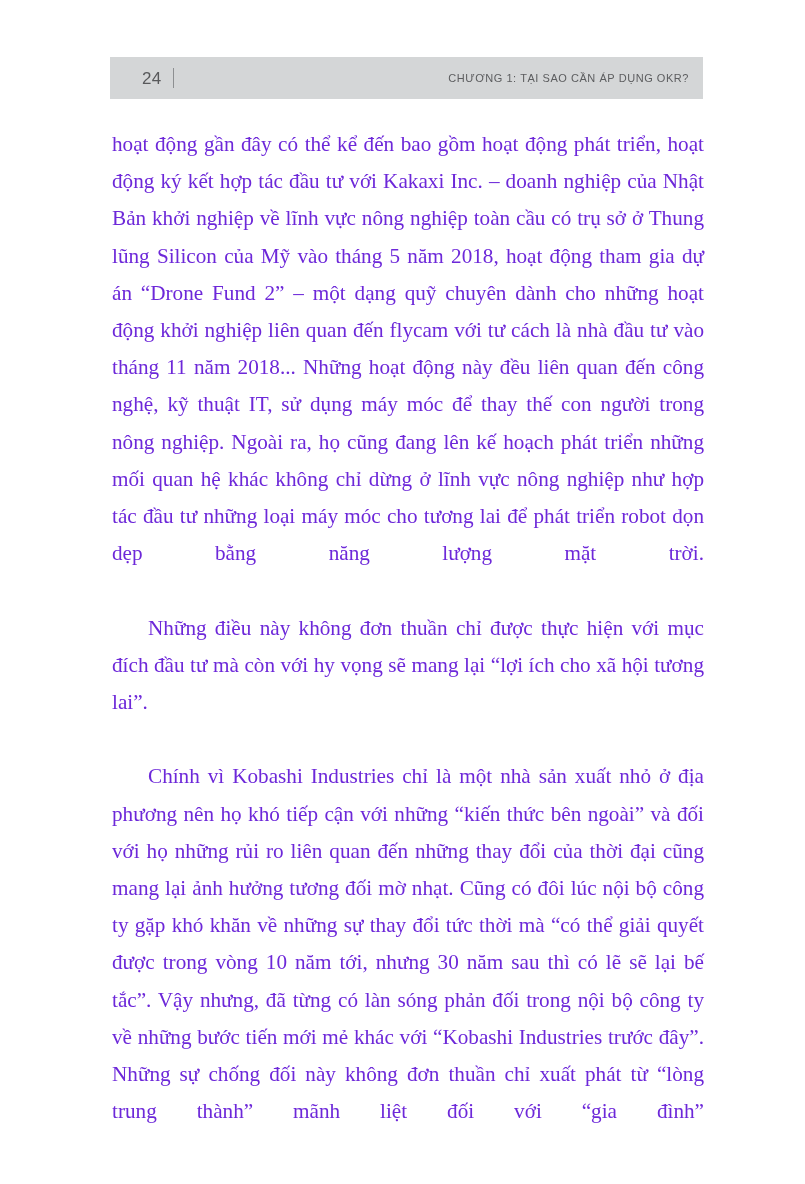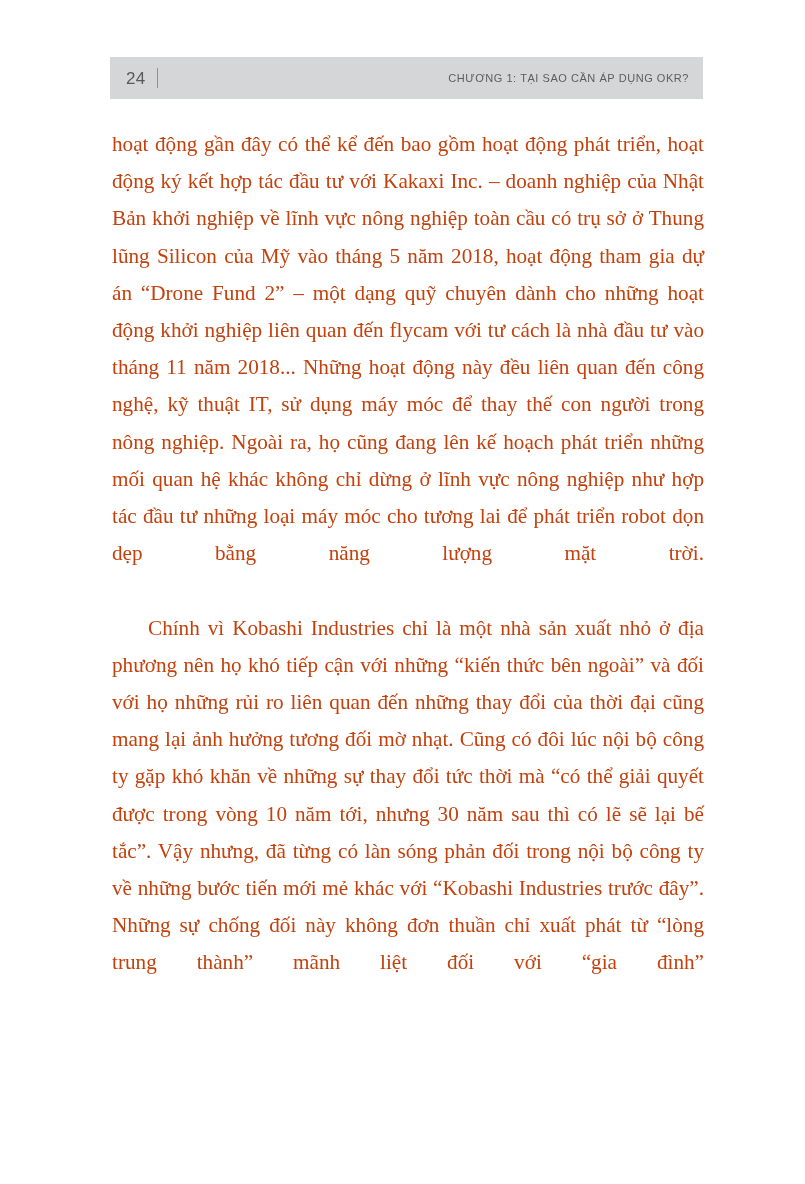--- a/index.html
+++ b/index.html
@@ -25,21 +25,21 @@
   .header-bar {
     position: absolute;
     left: 110px;
     top: 57px;
     width: 593px;
     height: 42px;
     background: #d4d6d7;
     display: flex;
     align-items: center;
     box-sizing: border-box;
-    padding: 0 14px 0 16px;
+    padding: 0 14px 0 32px;
   }
 
   .folio-group {
     display: flex;
     align-items: center;
     gap: 11px;
   }
 
   .folio {
     font-family: "Liberation Sans", "DejaVu Sans", sans-serif;
@@ -71,21 +71,21 @@
     position: absolute;
     left: 112px;
     top: 126px;
     width: 592px;
   }
 
   .body-text p {
     margin: 0;
     font-size: 21.2px;
     line-height: 37.2px;
-    color: #c2410c;
+    color: #6d28d9;
     text-align: justify;
     text-justify: inter-word;
     hyphens: none;
     word-spacing: 0.1px;
   }
 
   .body-text p.indent {
     text-indent: 36px;
   }
 
@@ -104,16 +104,17 @@
   <div class="header-bar">
     <div class="folio-group">
       <span class="folio">24</span>
       <span class="folio-rule"></span>
     </div>
     <span class="chapter-title">CHƯƠNG 1: TẠI SAO CẦN ÁP DỤNG OKR?</span>
   </div>
 
   <div class="body-text">
     <p>hoạt động gần đây có thể kể đến bao gồm hoạt động phát triển, hoạt động ký kết hợp tác đầu tư với Kakaxi Inc. – doanh nghiệp của Nhật Bản khởi nghiệp về lĩnh vực nông nghiệp toàn cầu có trụ sở ở Thung lũng Silicon của Mỹ vào tháng 5 năm 2018, hoạt động tham gia dự án “Drone Fund 2” – một dạng quỹ chuyên dành cho những hoạt động khởi nghiệp liên quan đến flycam với tư cách là nhà đầu tư vào tháng 11 năm 2018... Những hoạt động này đều liên quan đến công nghệ, kỹ thuật IT, sử dụng máy móc để thay thế con người trong nông nghiệp. Ngoài ra, họ cũng đang lên kế hoạch phát triển những mối quan hệ khác không chỉ dừng ở lĩnh vực nông nghiệp như hợp tác đầu tư những loại máy móc cho tương lai để phát triển robot dọn dẹp bằng năng lượng mặt trời.</p>
+    <p class="indent">Những điều này không đơn thuần chỉ được thực hiện với mục đích đầu tư mà còn với hy vọng sẽ mang lại “lợi ích cho xã hội tương lai”.</p>
     <p class="indent">Chính vì Kobashi Industries chỉ là một nhà sản xuất nhỏ ở địa phương nên họ khó tiếp cận với những “kiến thức bên ngoài” và đối với họ những rủi ro liên quan đến những thay đổi của thời đại cũng mang lại ảnh hưởng tương đối mờ nhạt. Cũng có đôi lúc nội bộ công ty gặp khó khăn về những sự thay đổi tức thời mà “có thể giải quyết được trong vòng 10 năm tới, nhưng 30 năm sau thì có lẽ sẽ lại bế tắc”. Vậy nhưng, đã từng có làn sóng phản đối trong nội bộ công ty về những bước tiến mới mẻ khác với “Kobashi Industries trước đây”. Những sự chống đối này không đơn thuần chỉ xuất phát từ “lòng trung thành” mãnh liệt đối với “gia đình”</p>
   </div>
 
 </div>
 
 </body></html>

